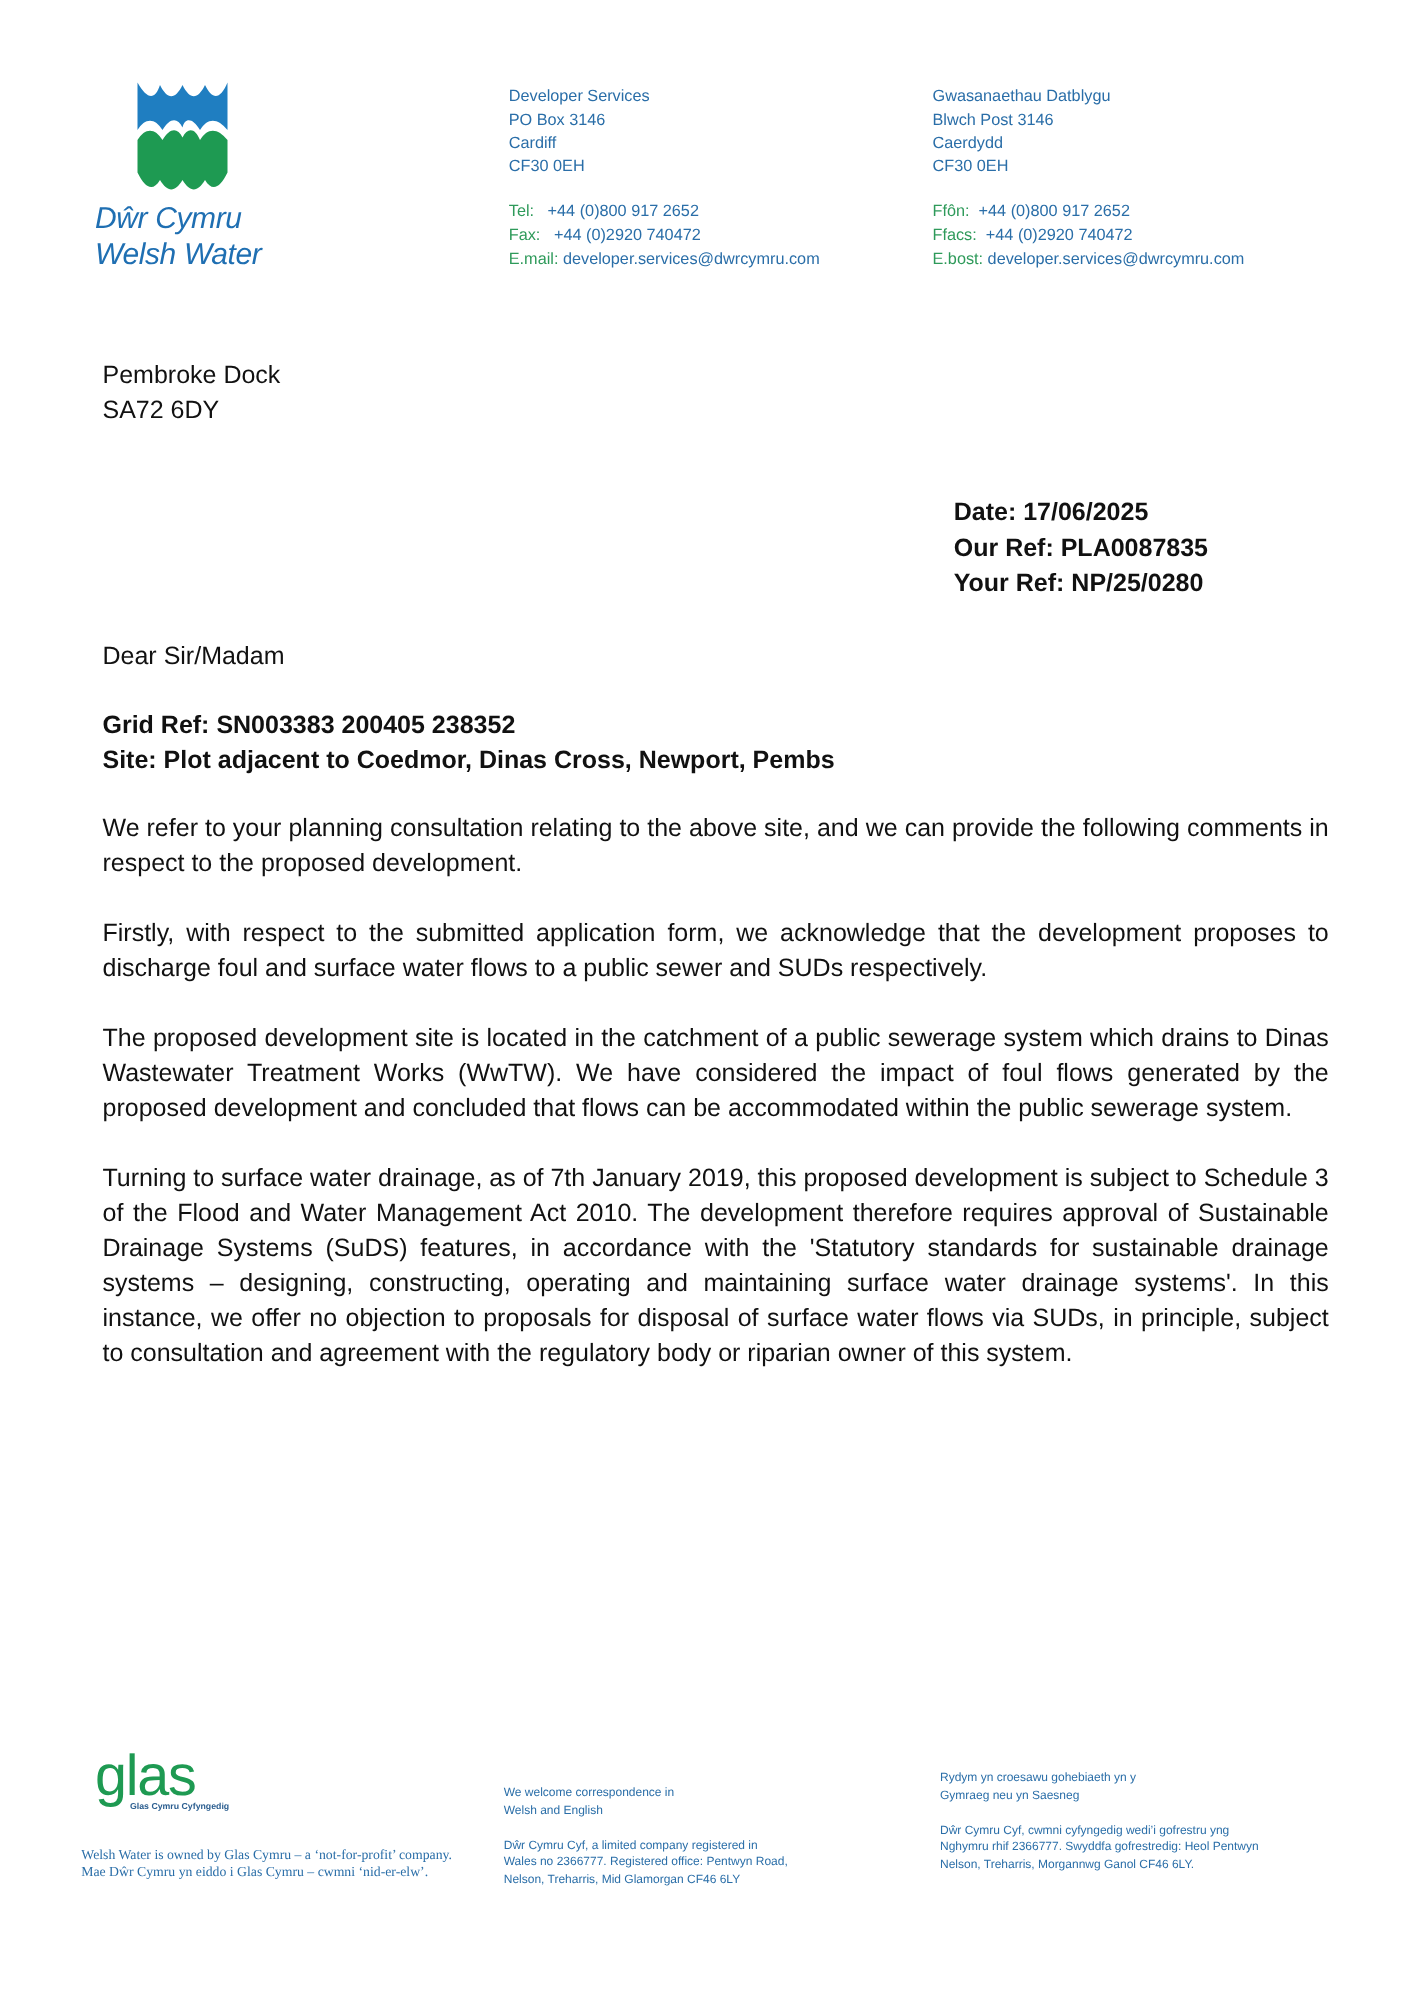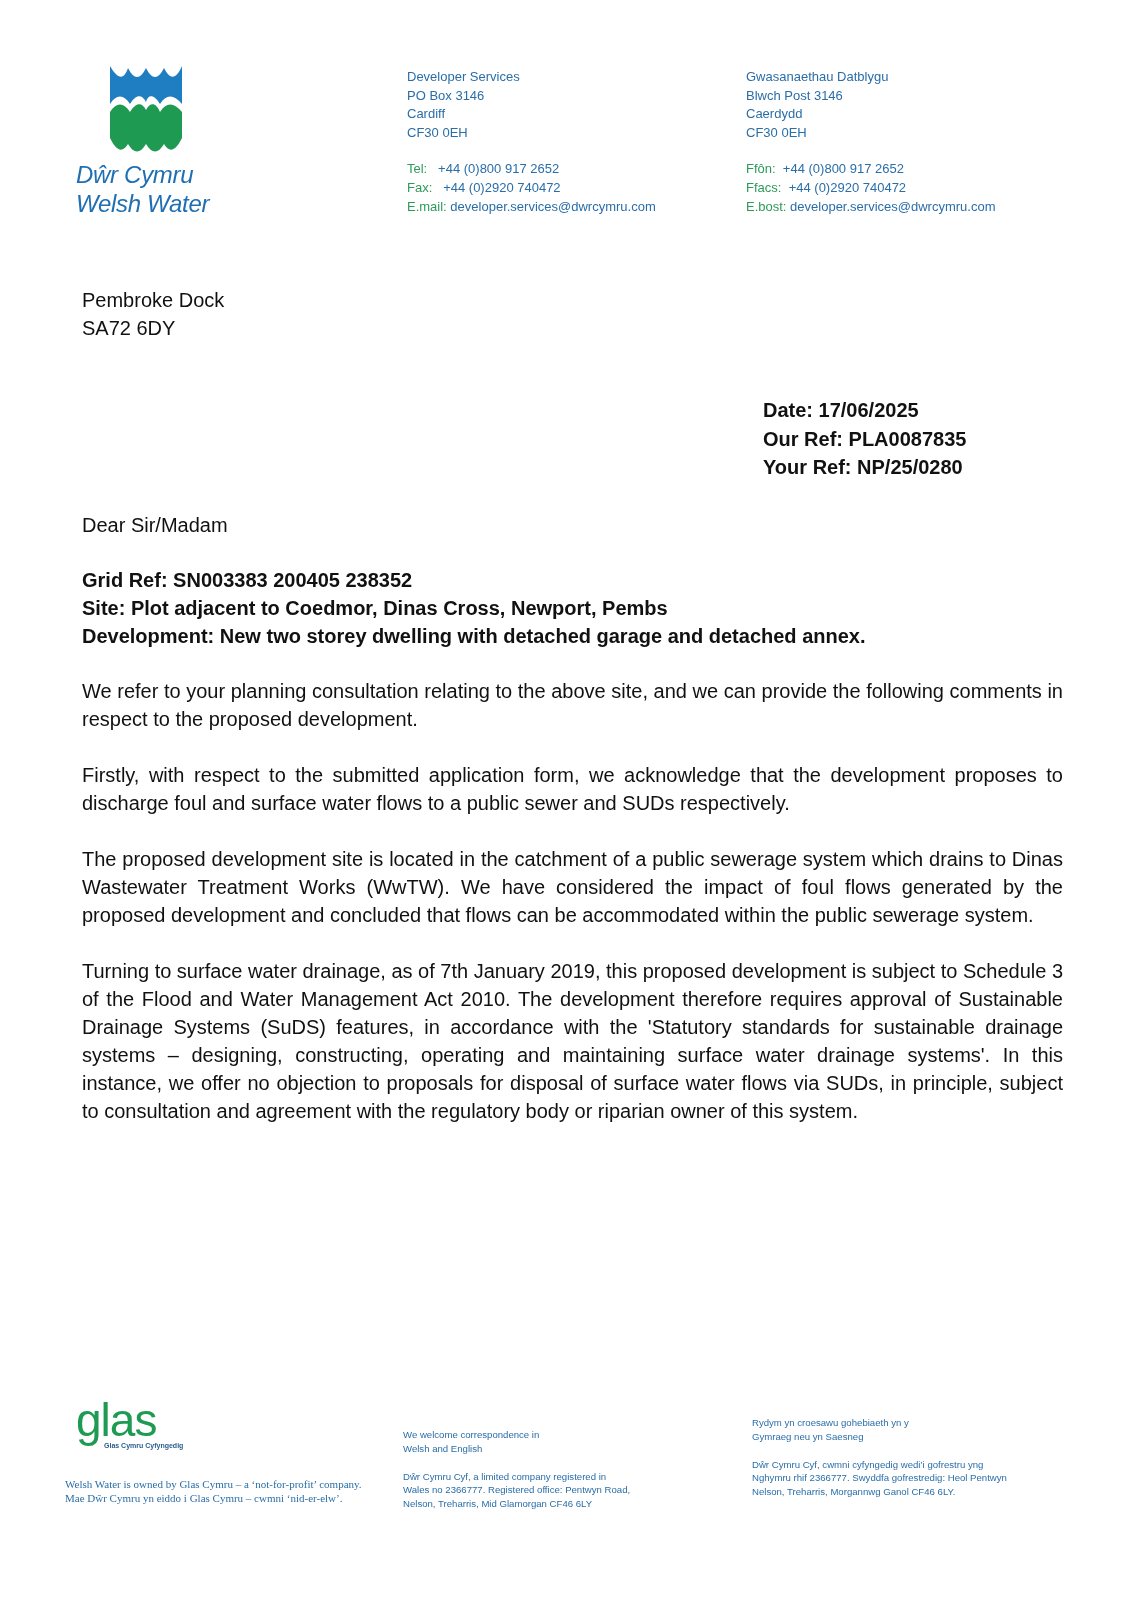--- a/index.html
+++ b/index.html
@@ -114,21 +114,20 @@
   <div>Date: 17/06/2025</div>
   <div>Our Ref: PLA0087835</div>
   <div>Your Ref: NP/25/0280</div>
 </div>
 
 <div class="body">
   <div class="salutation">Dear Sir/Madam</div>
   <div class="subject">
     <div>Grid Ref: SN003383 200405 238352</div>
     <div>Site: Plot adjacent to Coedmor, Dinas Cross, Newport, Pembs</div>
-    <div>Development: New two storey dwelling with detached garage and detached annex.</div>
   </div>
   <p class="para">We refer to your planning consultation relating to the above site, and we can provide the following comments in respect to the proposed development.</p>
   <p class="para">Firstly, with respect to the submitted application form, we acknowledge that the development proposes to discharge foul and surface water flows to a public sewer and SUDs  respectively.</p>
   <p class="para">The proposed development site is located in the catchment of a public sewerage system which drains to Dinas Wastewater Treatment Works (WwTW). We have considered the impact of foul flows generated by the proposed development and concluded that flows can be accommodated within the public sewerage system.</p>
   <p class="para">Turning to surface water drainage, as of 7th January 2019, this proposed development is subject to Schedule 3 of the Flood and Water Management Act 2010. The development therefore requires approval of Sustainable Drainage Systems (SuDS) features, in accordance with the 'Statutory standards for sustainable drainage systems – designing, constructing, operating and maintaining surface water drainage systems'. In this instance, we offer no objection to proposals for disposal of surface water flows via SUDs, in principle, subject to consultation and agreement with the regulatory body or riparian owner of this system.</p>
 </div>
 
 <div class="glas">
   <div class="glas-word">glas</div>
   <div class="glas-sub">Glas Cymru Cyfyngedig</div>

